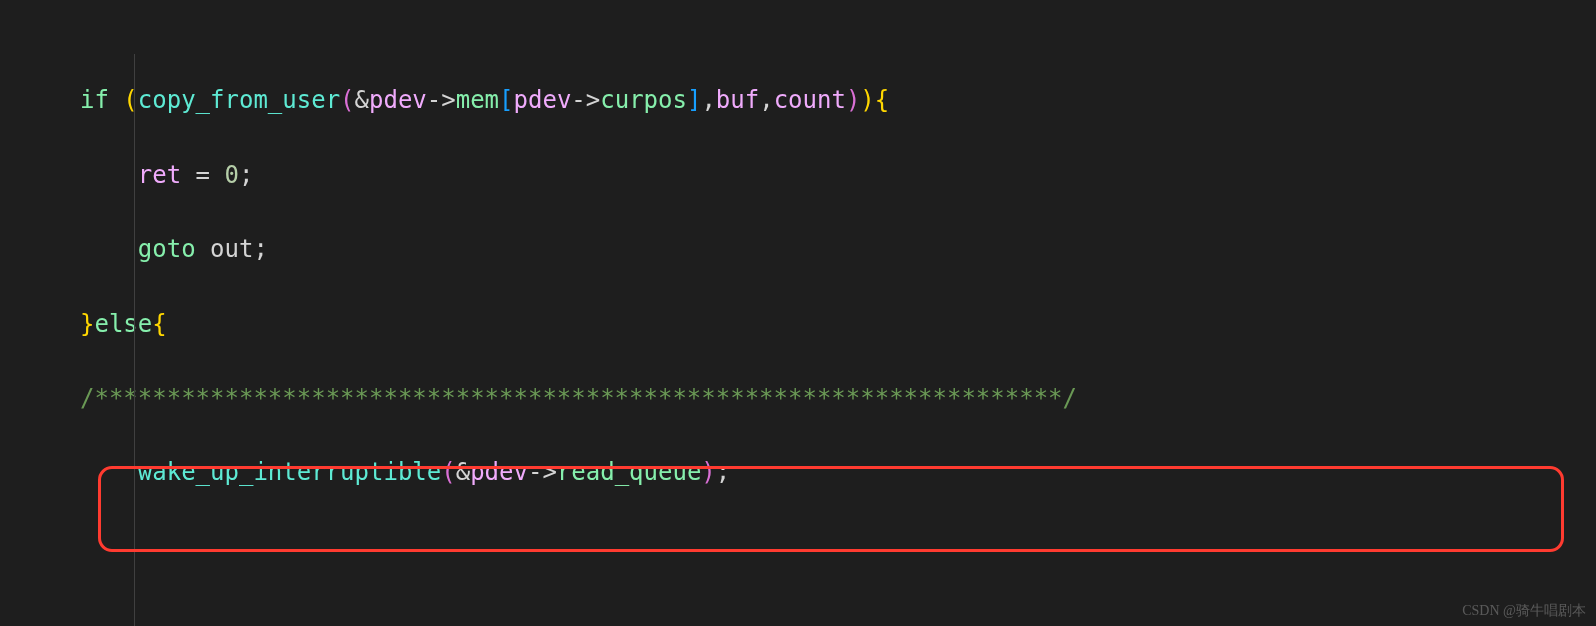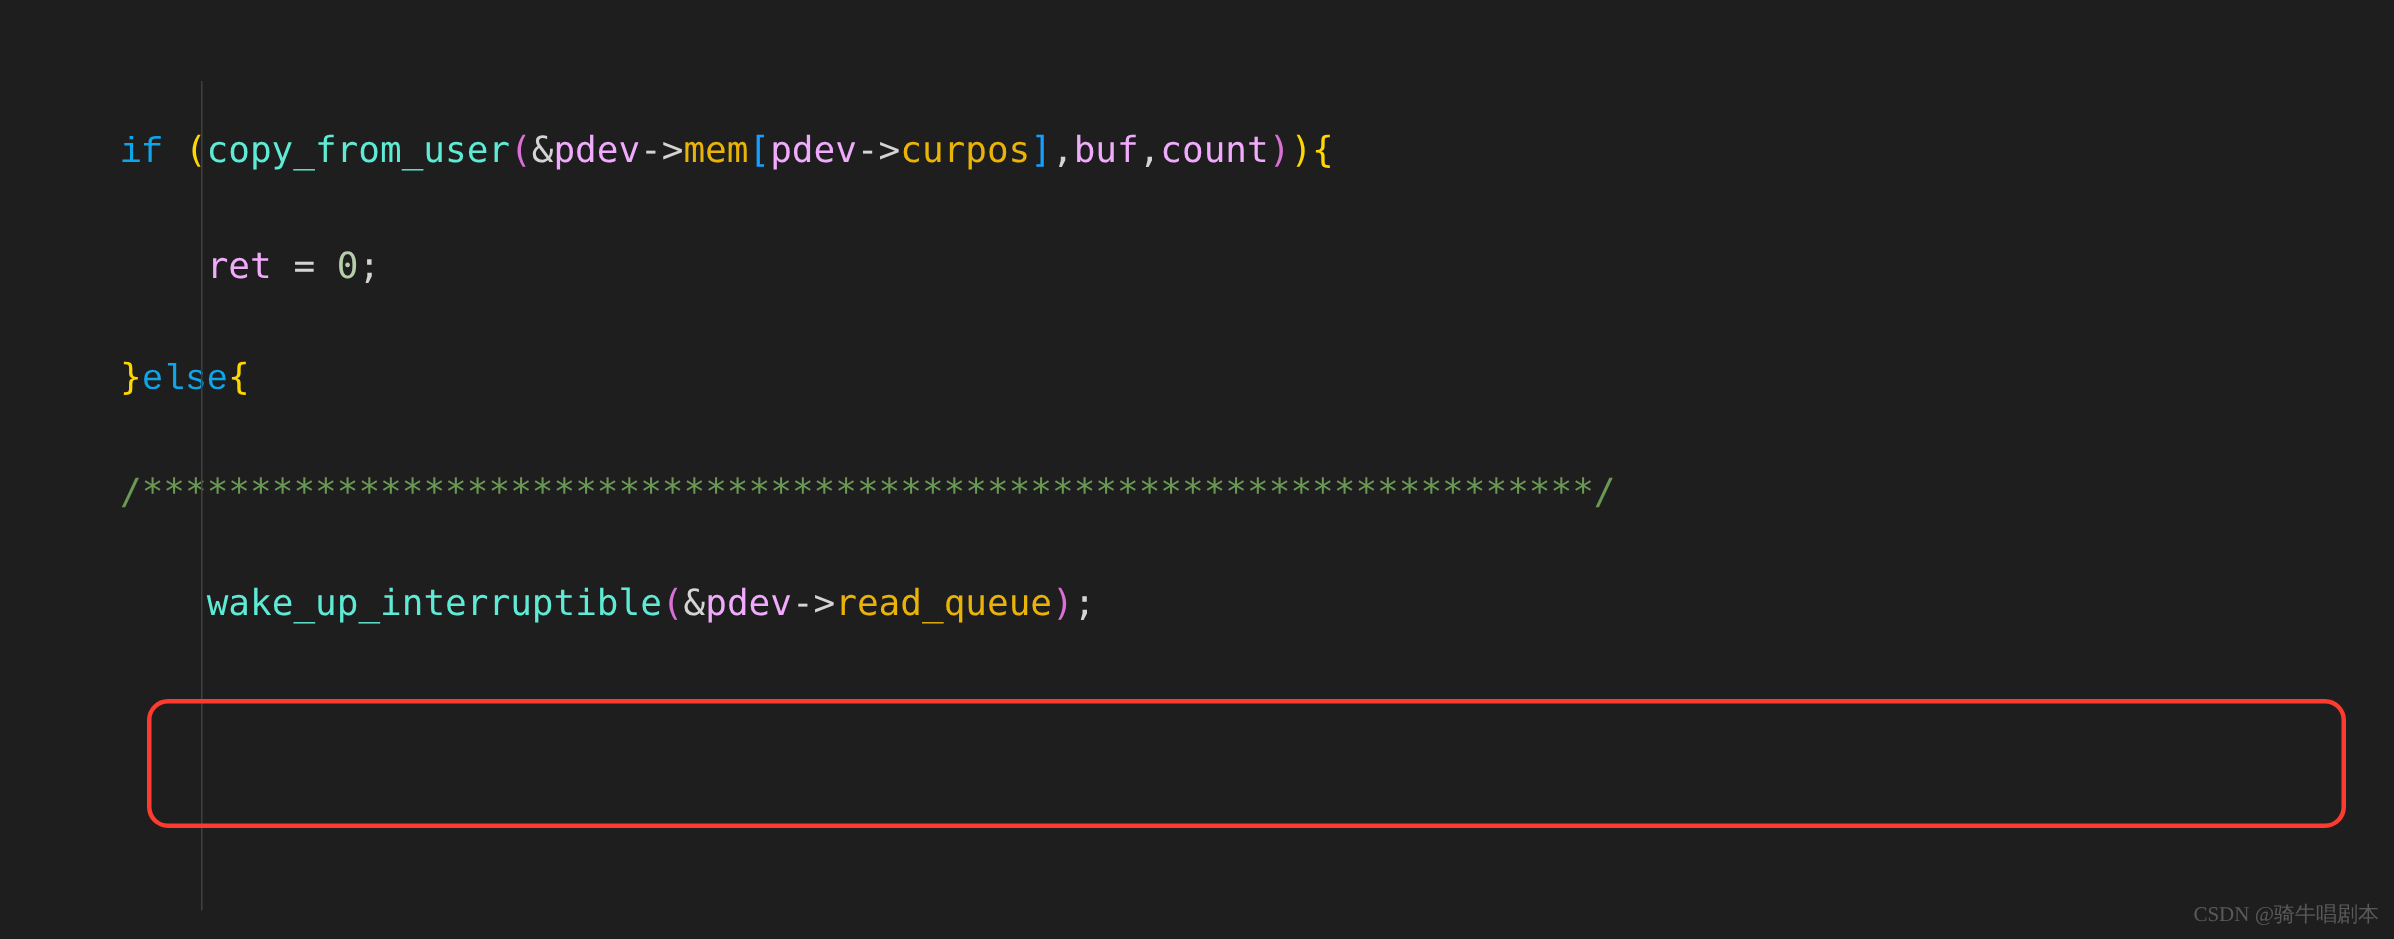--- a/index.html
+++ b/index.html
@@ -22,27 +22,27 @@
   }
   .indent-guide {
     position: absolute;
     left: 134px;
     top: 46px;
     bottom: 0;
     width: 1px;
     background: #404040;
   }
   .line { display: block; }
-  .kw { color: #0ea5e9; font-family: Liberation Mono, monospace; }       
+  .kw { color: #86efac; }       
   .fn { color: #5eead4; }       
   .paren-y { color: #ffd700; }  
   .paren-p { color: #da70d6; }  
   .paren-b { color: #179fff; }  
   .var { color: #f0abfc; }      
-  .member { color: #eab308; }       
+  .member { color: #86efac; }       
   .num { color: #b5cea8; }      
   .comment { color: #6a9955; }  
   .txt { color: #d4d4d4; }      
   .highlight-box {
     position: absolute;
     border: 3px solid #ff3b30;
     border-radius: 14px;
     left: 98px;
     top: 466px;
     width: 1466px;
@@ -58,20 +58,21 @@
     font-family: Liberation Serif, serif;
   }
 </style>
 </head>
 <body>
 
 <div class="code-area">
 <div class="indent-guide"></div>
 <span class="line"><span class="kw">if</span><span class="txt"> </span><span class="paren-y">(</span><span class="fn">copy_from_user</span><span class="paren-p">(</span><span class="txt">&amp;</span><span class="var">pdev</span><span class="txt">-&gt;</span><span class="member">mem</span><span class="paren-b">[</span><span class="var">pdev</span><span class="txt">-&gt;</span><span class="member">curpos</span><span class="paren-b">]</span><span class="txt">,</span><span class="var">buf</span><span class="txt">,</span><span class="var">count</span><span class="paren-p">)</span><span class="paren-y">)</span><span class="paren-y">{</span></span>
 <span class="line"><span class="txt">    </span><span class="var">ret</span><span class="txt"> </span><span class="txt">=</span><span class="txt"> </span><span class="num">0</span><span class="txt">;</span></span>
+<span class="line"><span class="txt">    </span><span class="kw">goto</span><span class="txt"> </span><span class="txt">out</span><span class="txt">;</span></span>
 <span class="line"><span class="paren-y">}</span><span class="kw">else</span><span class="paren-y">{</span></span>
 <span class="line"><span class="comment">/*******************************************************************/</span></span>
 <span class="line"><span class="txt">    </span><span class="fn">wake_up_interruptible</span><span class="paren-p">(</span><span class="txt">&amp;</span><span class="var">pdev</span><span class="txt">-&gt;</span><span class="member">read_queue</span><span class="paren-p">)</span><span class="txt">;</span></span>
 <span class="line"> </span>
 
 
 </div>
 
 <div class="highlight-box"></div>
 

